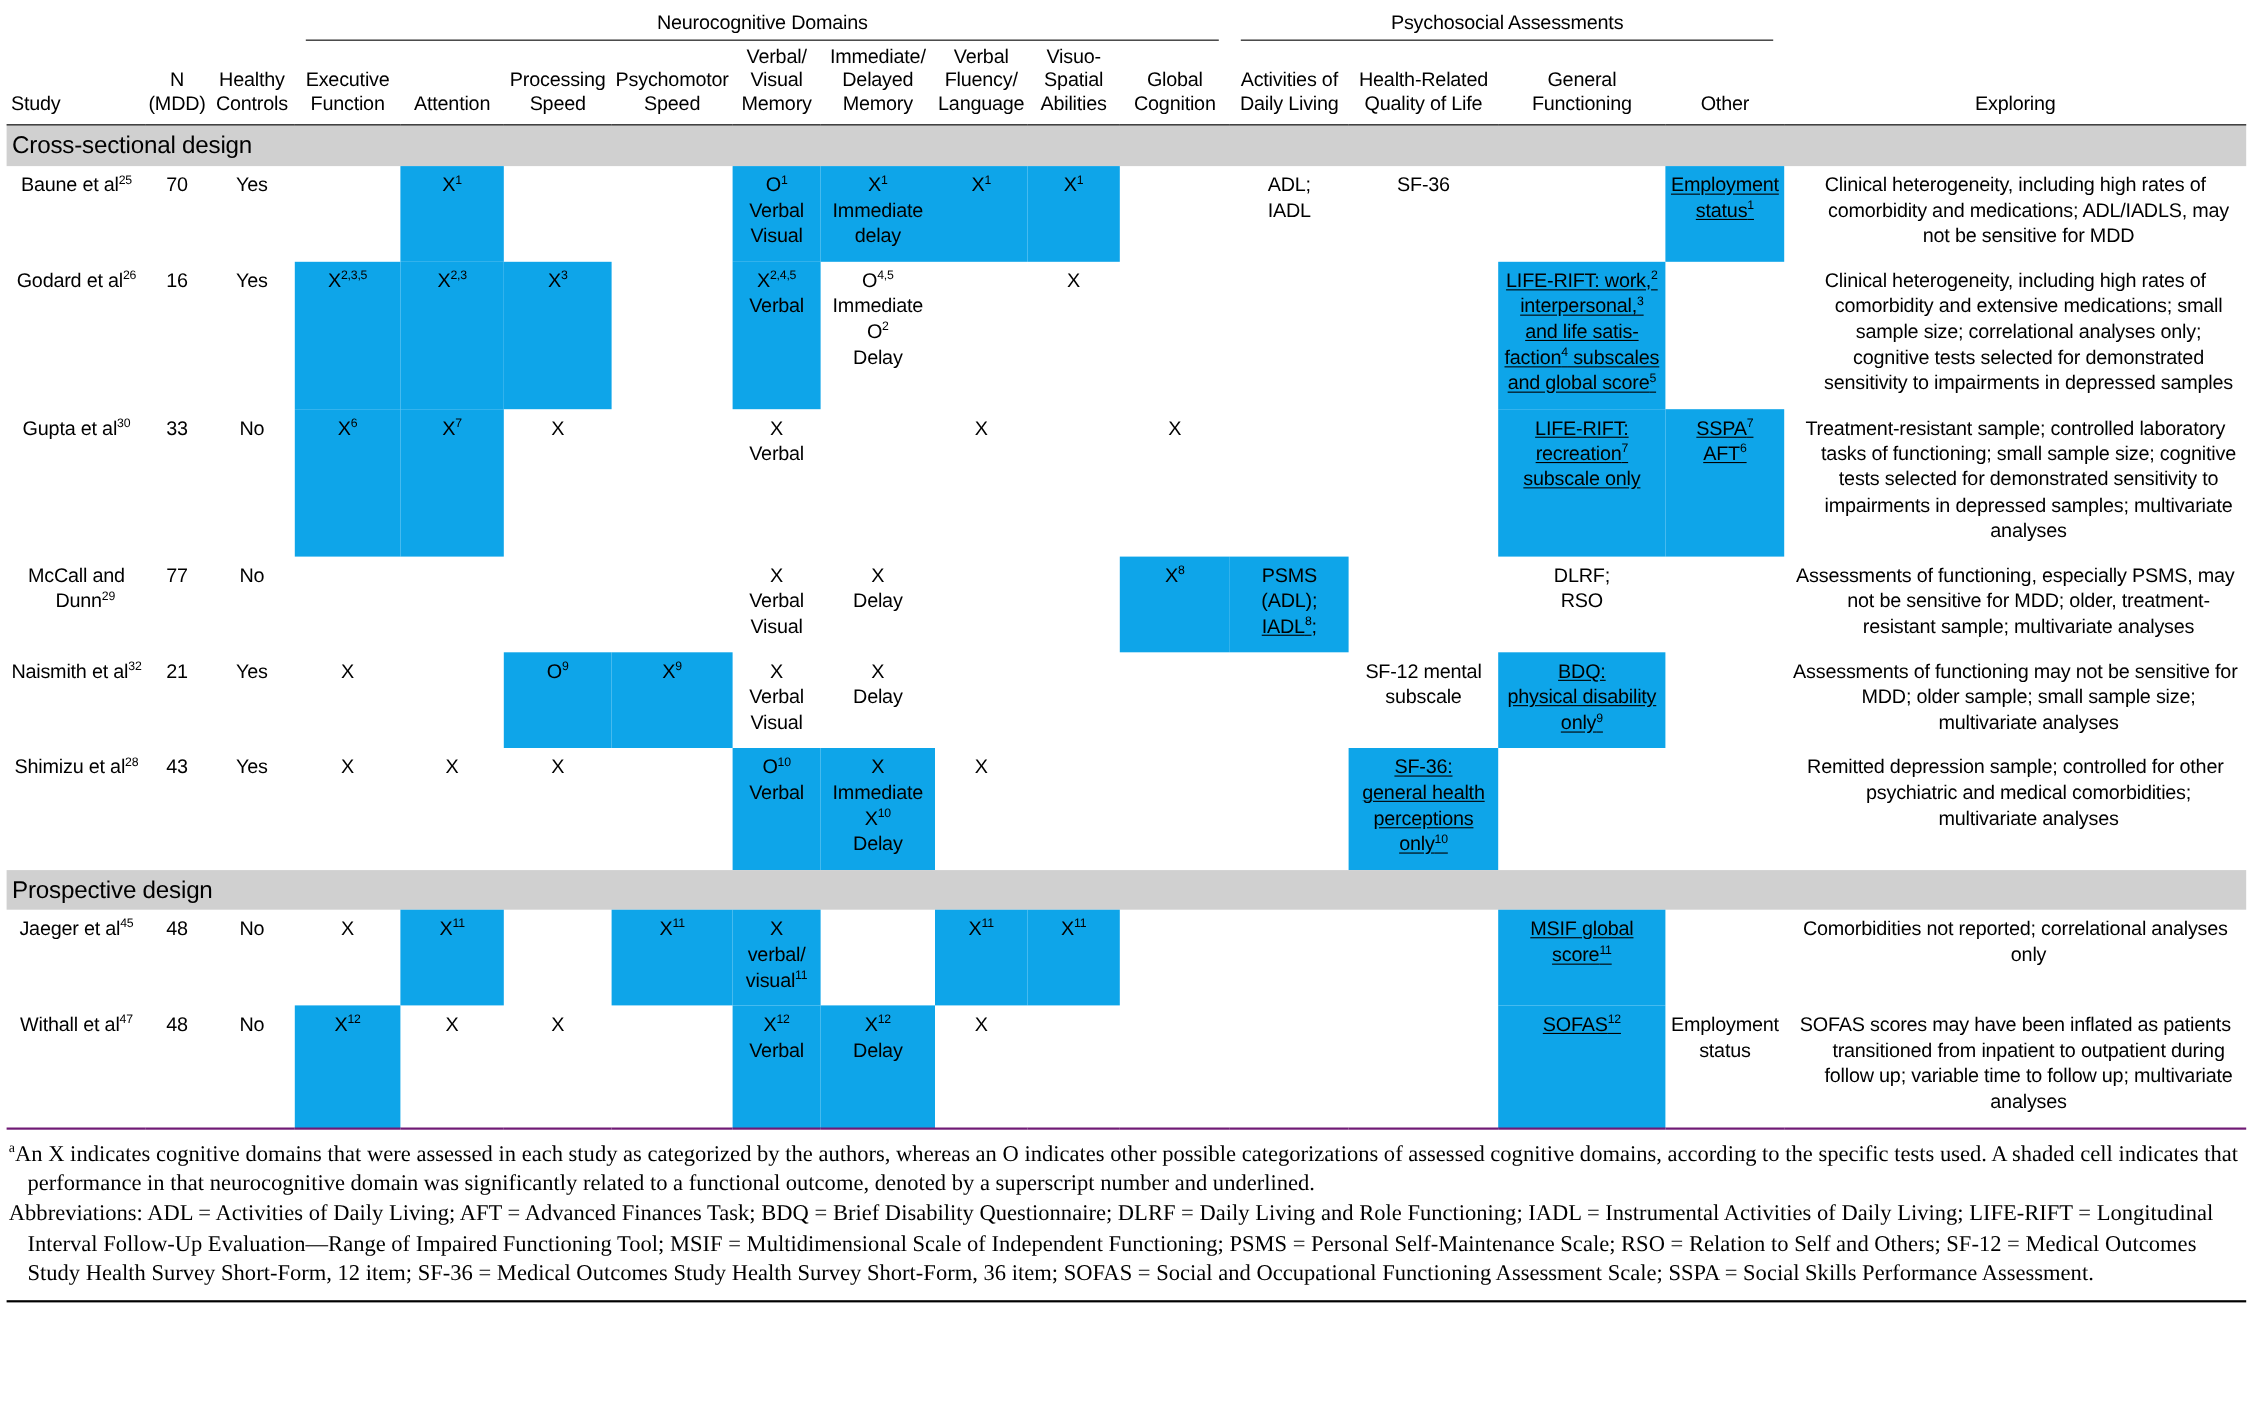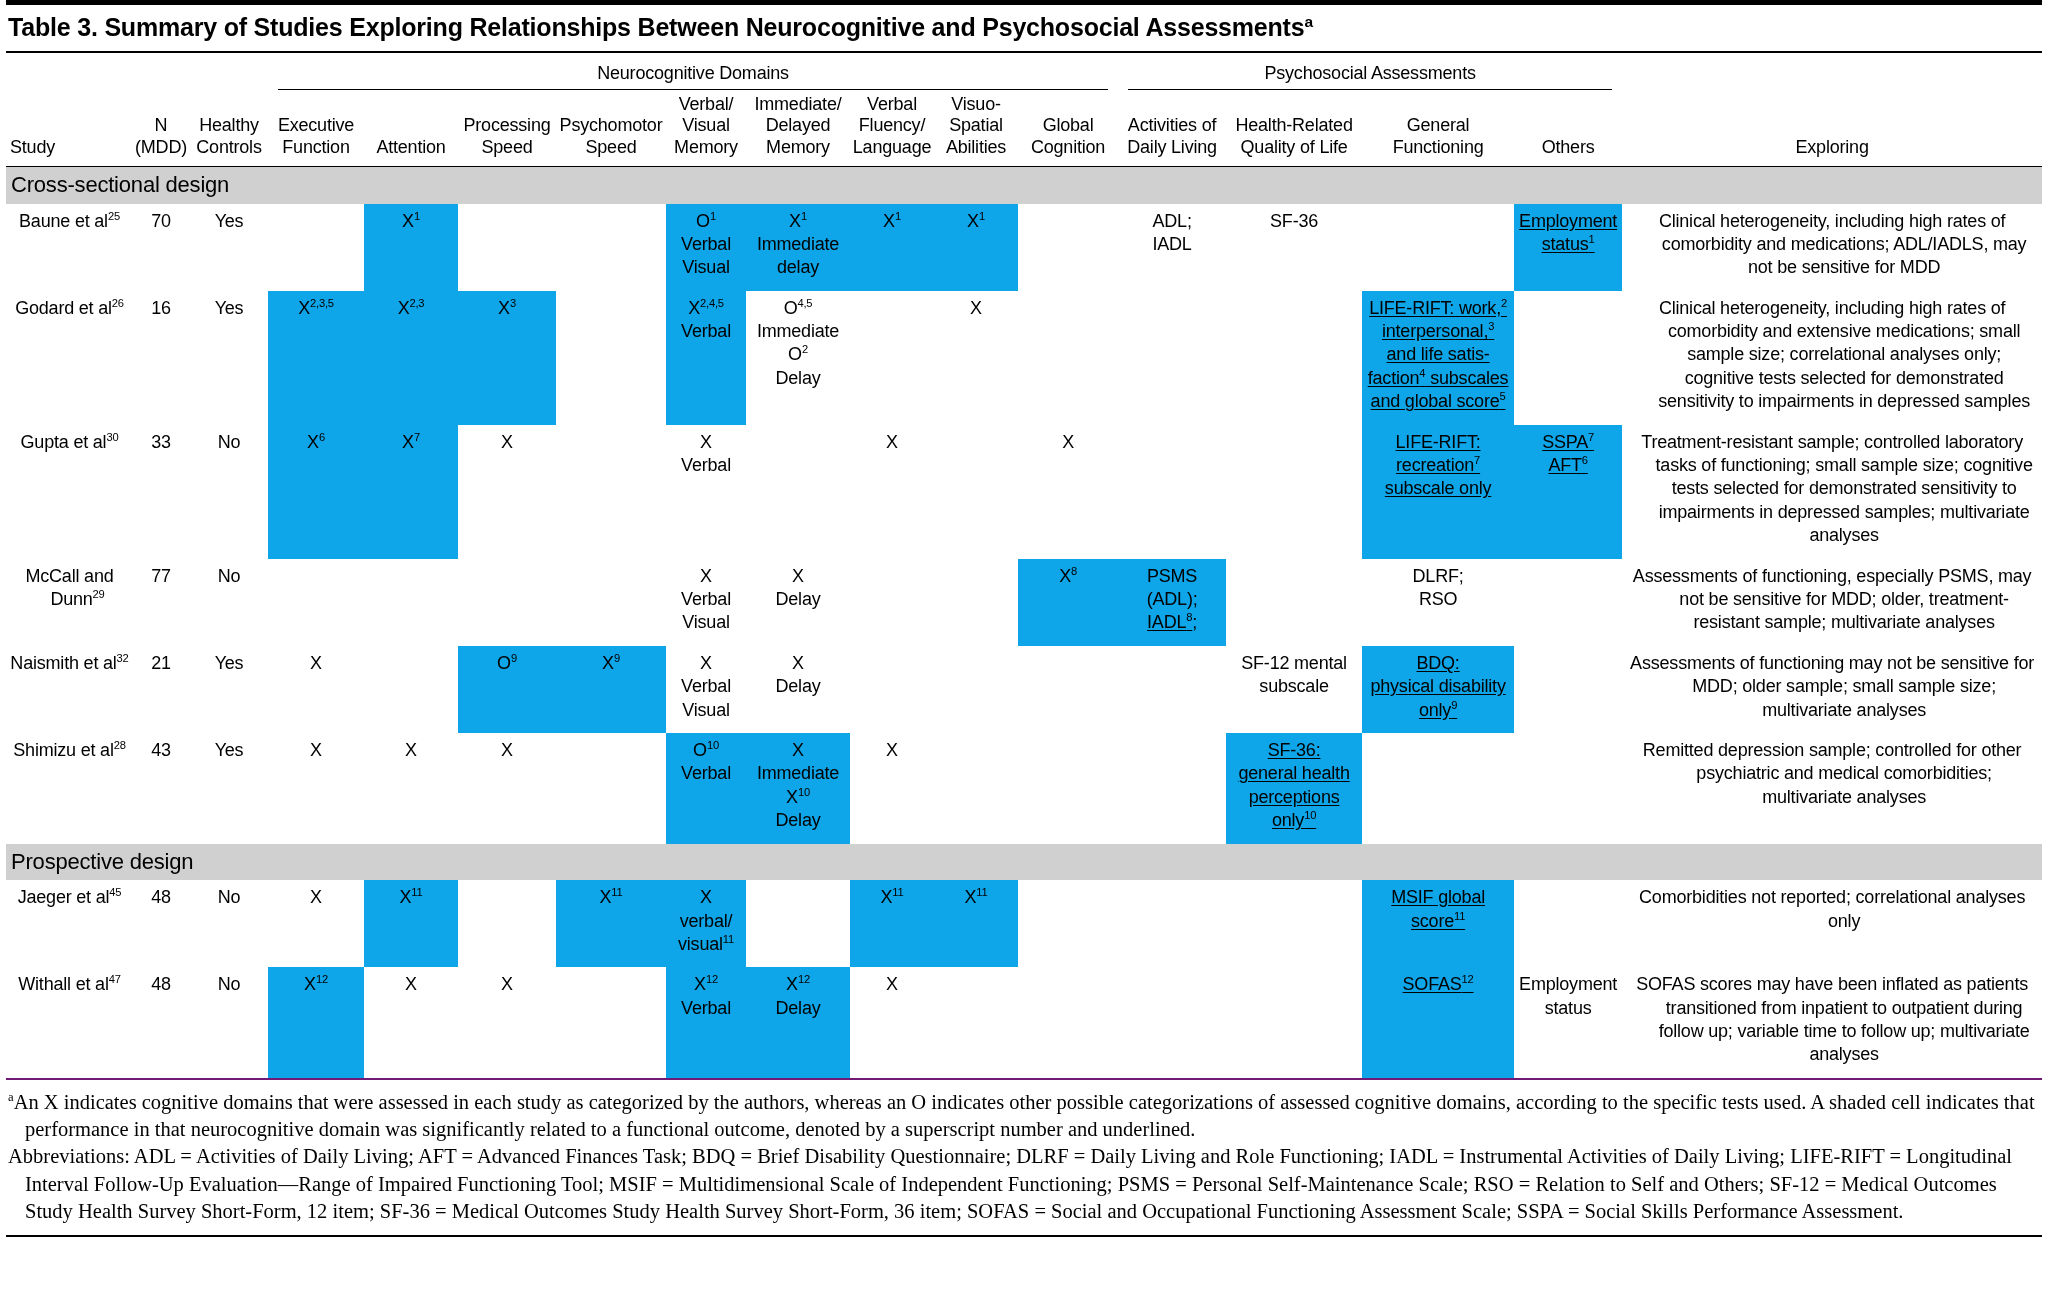--- a/index.html
+++ b/index.html
@@ -74,23 +74,20 @@
     line-height: 1.33;
     padding: 9px 2px 10px;
     border-bottom: 2.5px solid #000;
   }
   .footnote { padding-left: 17px; text-indent: -17px; }
 </style>
 </head>
 <body>
 
 <div class="page">
-  <div class="title-bar">
-    <span class="title">Table 3. Summary of Studies Exploring Relationships Between Neurocognitive and Psychosocial Assessments<sup>a</sup></span>
-  </div>
 
   <table>
     <colgroup>
         <col style="width: 126px;">
         <col style="width: 58px;">
         <col style="width: 78px;">
         <col style="width: 96px;">
         <col style="width: 94px;">
         <col style="width: 98px;">
         <col style="width: 110px;">
@@ -125,21 +122,21 @@
           <th class="c">Processing<br>Speed</th>
           <th class="c">Psychomotor<br>Speed</th>
           <th class="c">Verbal/<br>Visual<br>Memory</th>
           <th class="c">Immediate/<br>Delayed<br>Memory</th>
           <th class="c">Verbal<br>Fluency/<br>Language</th>
           <th class="c">Visuo-<br>Spatial<br>Abilities</th>
           <th class="c">Global<br>Cognition</th>
           <th class="c">Activities of<br>Daily Living</th>
           <th class="c">Health-Related<br>Quality of Life</th>
           <th class="c">General<br>Functioning</th>
-          <th class="c">Others</th>
+          <th class="c">Other</th>
           <th class="c">Exploring</th>
         </tr>
       </thead>
     <tbody>
         <tr>
           <td colspan="17" class="band">Cross-sectional design</td>
         </tr>
         <tr>
           <td class="l hang-study">Baune et al<sup>25</sup></td>
           <td class="c">70</td>

